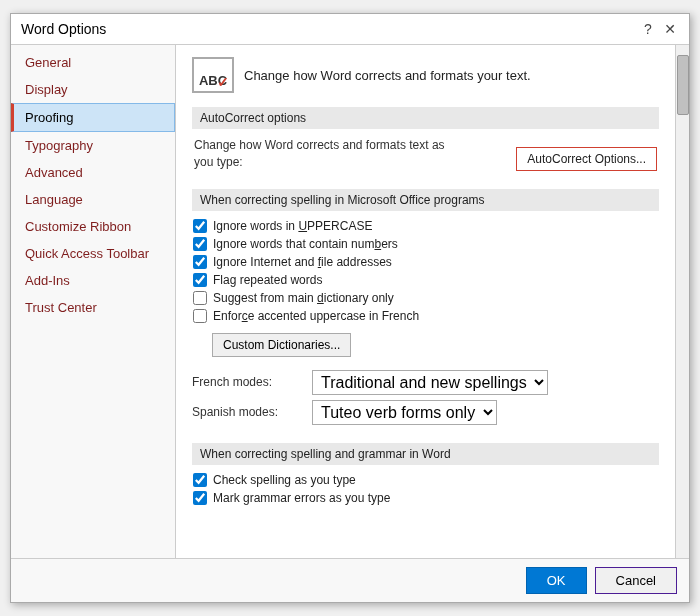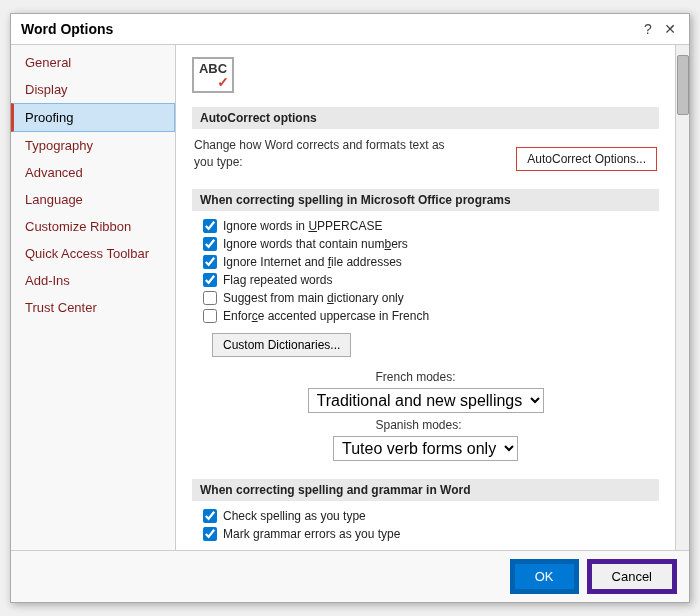--- a/index.html
+++ b/index.html
@@ -26,21 +26,21 @@
     .title-bar {
       background: #fff;
       border-bottom: 1px solid #ccc;
       padding: 6px 10px;
       display: flex;
       align-items: center;
       justify-content: space-between;
     }
     .title-bar-text {
       font-size: 14px;
-      font-weight: 700;
+      font-weight: 400;
     }
     .title-bar-controls {
       display: flex;
       gap: 4px;
       align-items: center;
     }
     .title-btn {
       width: 18px;
       height: 18px;
       background: none;
@@ -110,39 +110,39 @@
       height: 36px;
       border: 2px solid #aaa;
       background: #fff;
       position: relative;
       display: flex;
       align-items: flex-start;
       justify-content: center;
       font-weight: bold;
       font-size: 13px;
       color: #333;
-      padding-top: 2px;
+      padding-top: 14px;
       flex-shrink: 0;
     }
     .abc-icon::after {
       content: '✓';
       position: absolute;
       bottom: 1px;
       right: 3px;
       color: #d04030;
       font-size: 14px;
     }
     .header-text {
       font-size: 13px;
       color: #222;
     }
     .section-header {
       background: #e8e8e8;
       padding: 4px 8px;
-      font-weight: 700;
+      font-weight: 400;
       margin-bottom: 8px;
       font-size: 12px;
       color: #222;
     }
     .autocorrect-row {
       display: flex;
       align-items: flex-end;
       justify-content: space-between;
       margin-bottom: 10px;
       padding: 0 2px;
@@ -159,21 +159,21 @@
       background: #fff;
       color: #222;
       cursor: pointer;
       font-size: 12px;
       white-space: nowrap;
     }
     .checkbox-item {
       display: flex;
       align-items: center;
       gap: 6px;
-      margin: 4px 11px;
+      margin: 4px 1px;
       font-size: 12px;
       color: #222;
     }
     .checkbox-item input[type="checkbox"] {
       width: 14px;
       height: 14px;
       margin: 0;
       cursor: pointer;
       accent-color: #0078d4;
     }
@@ -181,24 +181,23 @@
       padding: 4px 10px;
       border: 1px solid #aaa;
       background: #f0f0f0;
       cursor: pointer;
       font-size: 12px;
       margin: 6px 9px 8px 20px;
     }
     .dropdown-row {
       display: flex;
       align-items: center;
-      gap: 4px;
+      gap: 20px;
       margin: 5px 0;
       font-size: 12px;
-      flex-direction: column;
     }
     .dropdown-label {
       min-width: 100px;
       color: #333;
     }
     .dropdown-select {
       padding: 2px 4px;
       border: 1px solid #aaa;
       background: #fff;
       font-size: 16px;
@@ -209,21 +208,21 @@
       border-top: 1px solid #ccc;
       padding: 8px 12px;
       display: flex;
       justify-content: flex-end;
       gap: 8px;
       background: #f8f8f8;
     }
     .footer-btn {
       padding: 5px 20px;
       font-size: 13px;
-      border: 5px solid #4c1d95;
+      border: 1px solid #4c1d95;
       background: #f0f0f0;
       cursor: pointer;
     }
     .footer-btn.primary {
       background: #0078d4;
       color: #fff;
       border-color: #0063b1;
     }
     .underline { text-decoration: underline; }
     .section-gap { margin-top: 18px; }
@@ -255,20 +254,21 @@
       <div class="sidebar-item">Add-Ins</div>
       <div class="sidebar-item">Trust Center</div>
     </div>
 
     <div class="main-content">
       
       <div class="header-row">
         <div class="abc-icon">
           <span>ABC</span>
         </div>
+        <span class="header-text">Change how Word corrects and formats your text.</span>
       </div>
 
       
       <div class="section-header">AutoCorrect options</div>
       <div class="autocorrect-row">
         <span class="autocorrect-text">Change how Word corrects and formats text as you type:</span>
         <button class="autocorrect-btn">AutoCorrect Options...</button>
       </div>
 
       

